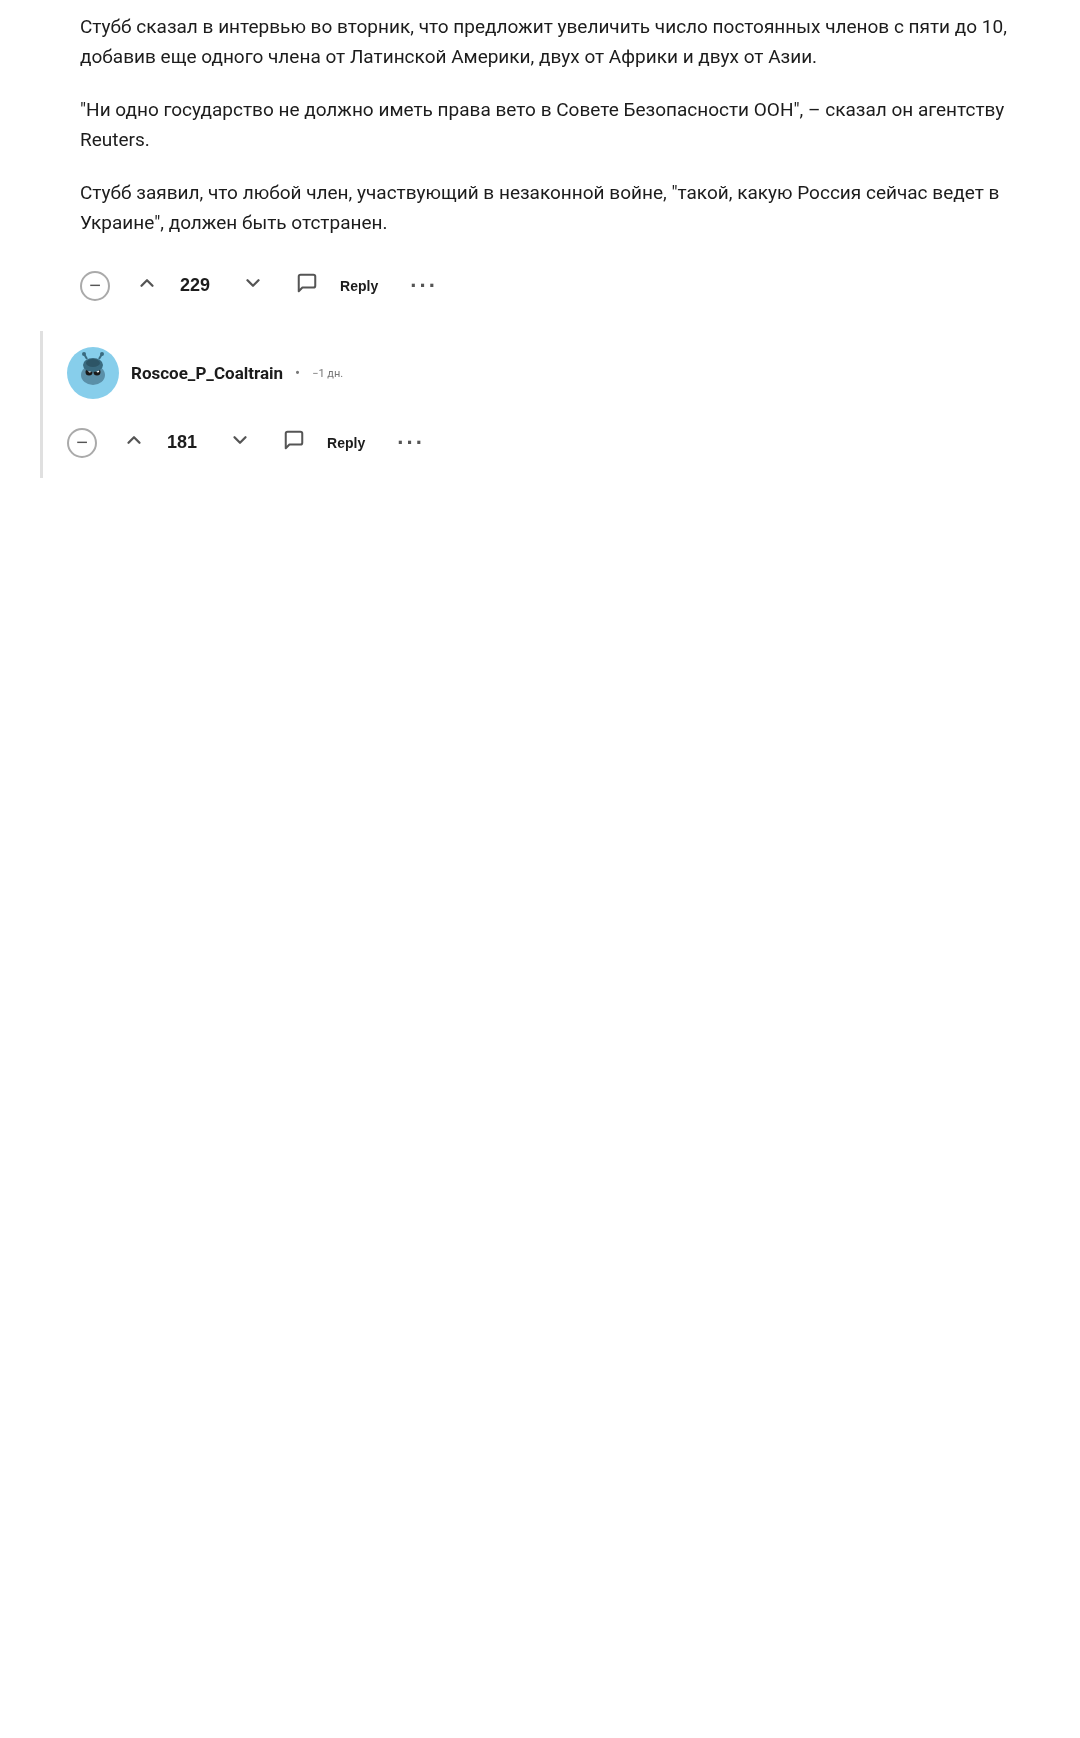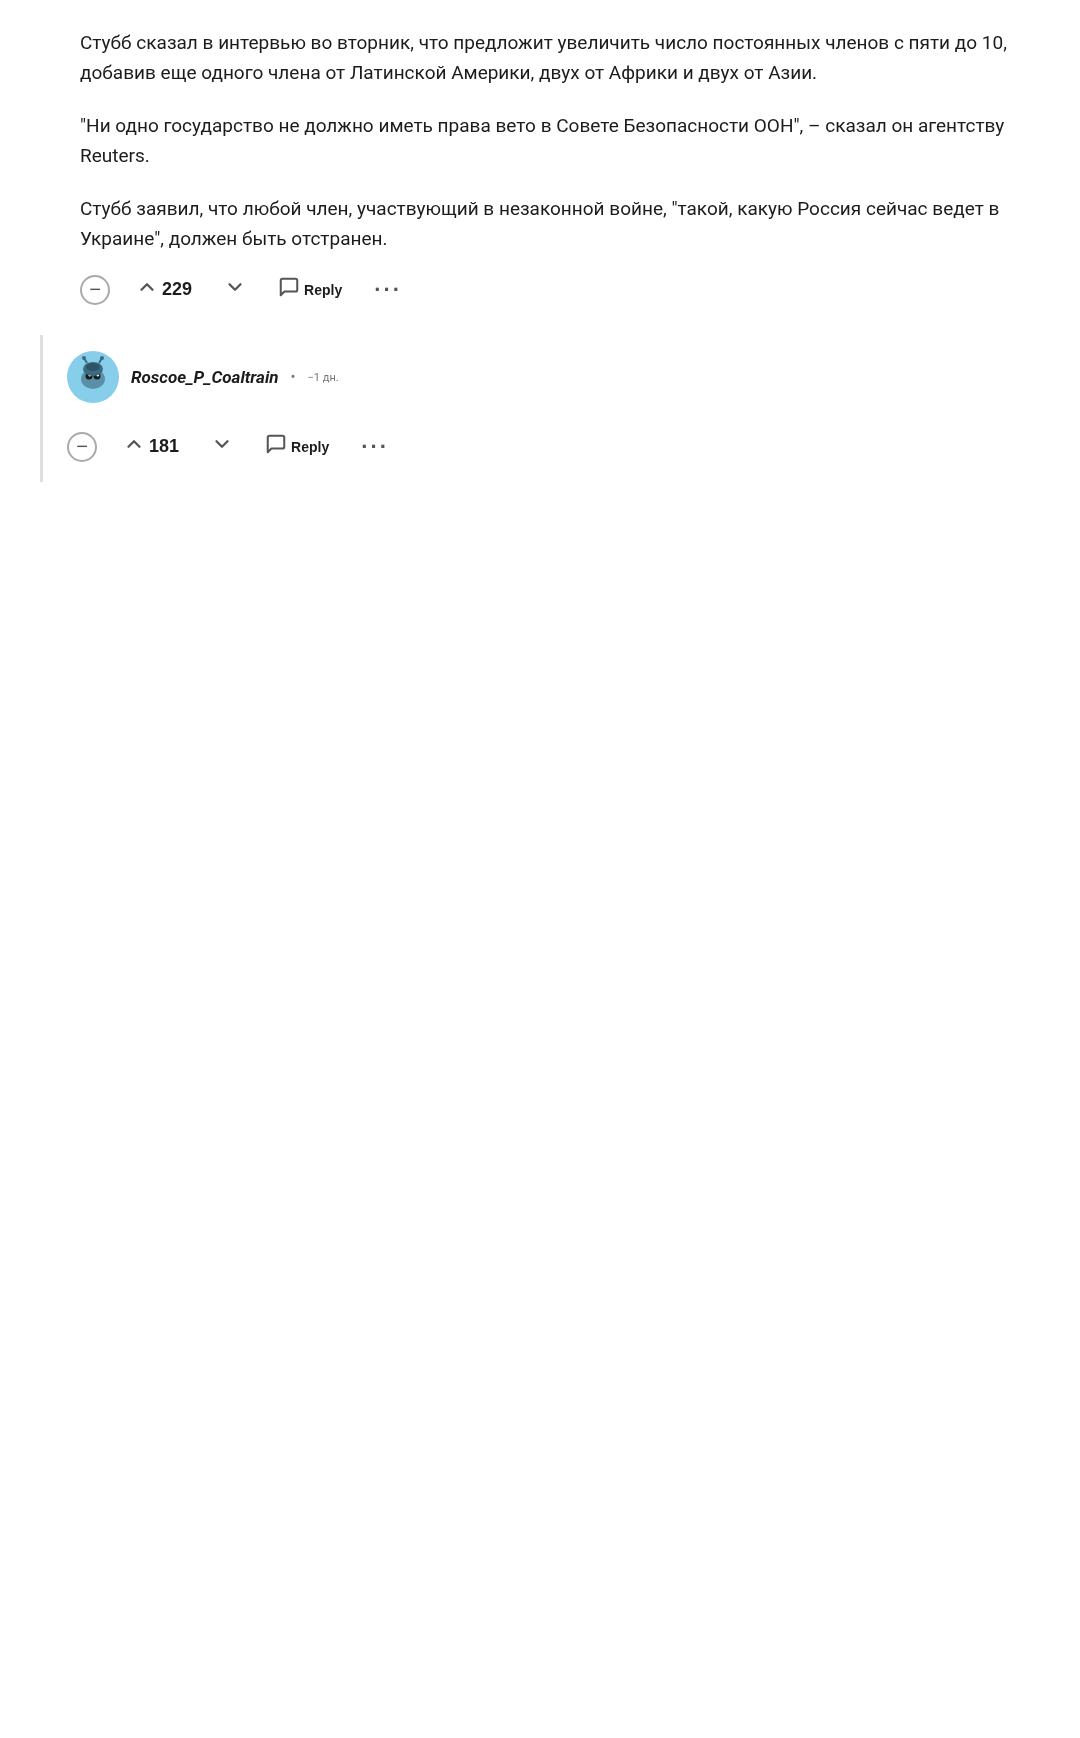--- a/index.html
+++ b/index.html
@@ -11,50 +11,50 @@
     body {
       background-color: #ffffff;
       font-family: -apple-system, BlinkMacSystemFont, 'Segoe UI', Roboto, sans-serif;
       font-size: 18px;
       color: #1a1a1b;
       max-width: 1080px;
       margin: 0 auto;
     }
 
     .main-comment {
-      padding: 28px 32px 16px 80px;
+      padding: 12px 32px 16px 80px;
       position: relative;
     }
 
     .main-content {
       font-size: 19px;
       line-height: 1.6;
       color: #1c1c1c;
     }
 
     .main-content p {
       margin-bottom: 22px;
     }
 
     .main-content p:last-child {
-      margin-bottom: 0;
+      margin-bottom: 12px;
     }
 
     .action-bar {
       display: flex;
       align-items: center;
       gap: 20px;
       padding: 18px 0 12px 0;
       flex-wrap: wrap;
     }
 
     .action-btn {
       display: flex;
       align-items: center;
-      gap: 4px;
+      gap: 22px;
       background: none;
       border: none;
       cursor: pointer;
       color: #1c1c1c;
       font-size: 17px;
       font-weight: 600;
       padding: 4px 6px;
       border-radius: 4px;
     }
 
@@ -137,21 +137,20 @@
       display: flex;
       align-items: center;
       justify-content: center;
     }
 
     
     .username {
       font-size: 17px;
       font-weight: 700;
       color: #1c1c1c;
-      font-style: italic;
     }
 
     .timestamp {
       font-size: 11px;
       color: #777;
     }
 
     .separator {
       color: #777;
       font-size: 15px;

